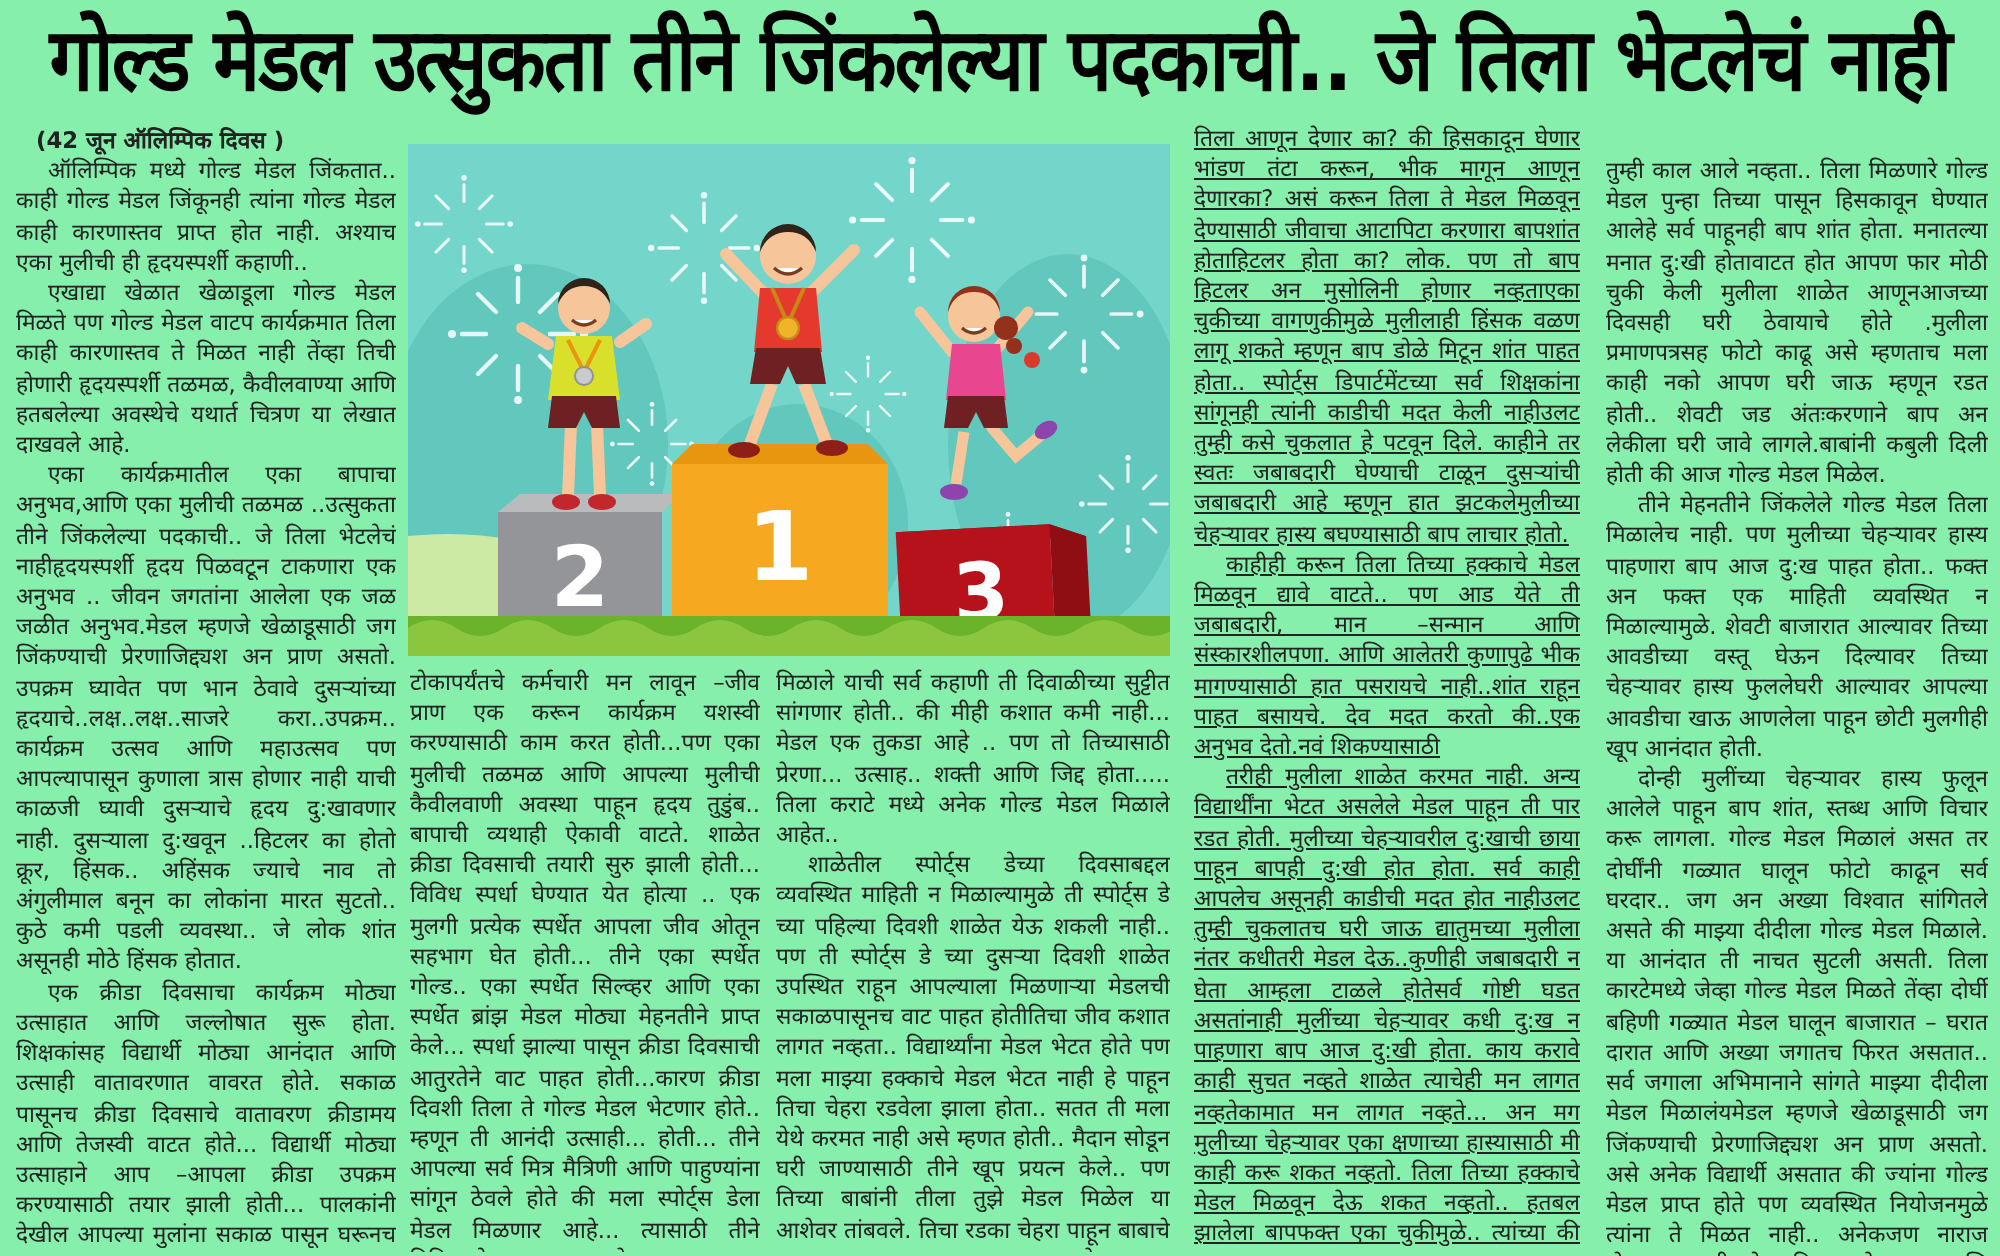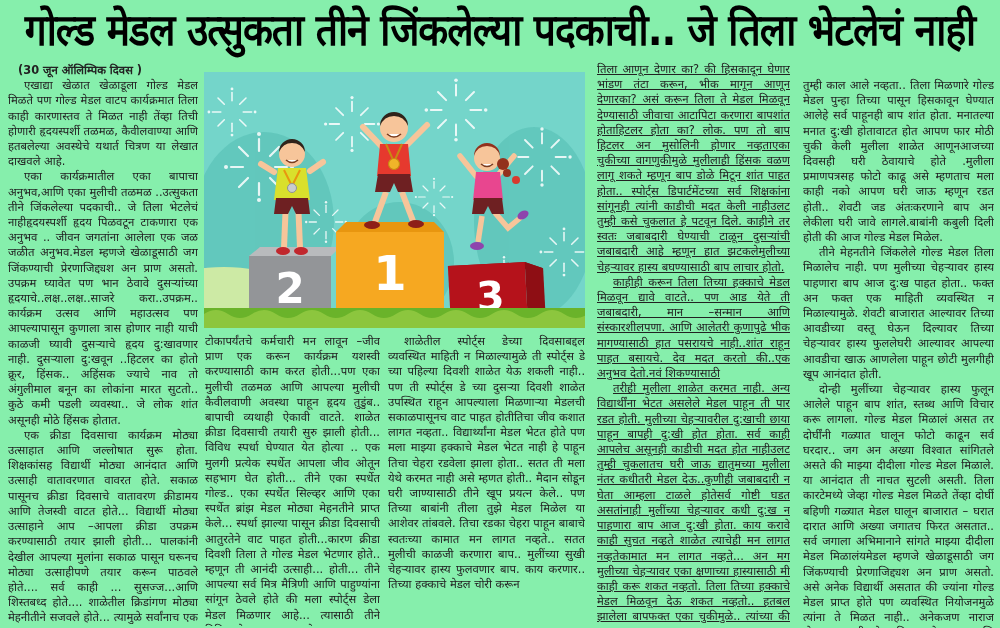--- a/index.html
+++ b/index.html
@@ -27,21 +27,22 @@
   .illus{position:absolute;left:204px;top:72px;width:381px;height:256px;}
 </style>
 </head>
 <body>
 
 <div class="page">
 
   <div class="headline">गोल्ड मेडल उत्सुकता तीने जिंकलेल्या पदकाची.. जे तिला भेटलेचं नाही</div>
 
   <div class="col" id="col1">
-    <p class="noindent dateline">(30 जून ऑलिम्पिक दिवस )</p>
+    <p class="noindent dateline">(42 जून ऑलिम्पिक दिवस )</p>
+    <p>ऑलिम्पिक मध्ये गोल्ड मेडल जिंकतात.. काही गोल्ड मेडल जिंकूनही त्यांना गोल्ड मेडल काही कारणास्तव प्राप्त होत नाही. अश्याच एका मुलीची ही हृदयस्पर्शी कहाणी..</p>
     <p>एखाद्या खेळात खेळाडूला गोल्ड मेडल मिळते पण गोल्ड मेडल वाटप कार्यक्रमात तिला काही कारणास्तव ते मिळत नाही तेंव्हा तिची होणारी हृदयस्पर्शी तळमळ, कैवीलवाण्या आणि हतबलेल्या अवस्थेचे यथार्त चित्रण या लेखात दाखवले आहे.</p>
     <p>एका कार्यक्रमातील एका बापाचा अनुभव,आणि एका मुलीची तळमळ ..उत्सुकता तीने जिंकलेल्या पदकाची.. जे तिला भेटलेचं नाहीहृदयस्पर्शी हृदय पिळवटून टाकणारा एक अनुभव .. जीवन जगतांना आलेला एक जळ जळीत अनुभव.मेडल म्हणजे खेळाडूसाठी जग जिंकण्याची प्रेरणाजिद्द्यश अन प्राण असतो. उपक्रम घ्यावेत पण भान ठेवावे दुसऱ्यांच्या हृदयाचे..लक्ष..लक्ष..साजरे करा..उपक्रम.. कार्यक्रम उत्सव आणि महाउत्सव पण आपल्यापासून कुणाला त्रास होणार नाही याची काळजी घ्यावी दुसऱ्याचे हृदय दु:खावणार नाही. दुसऱ्याला दु:खवून ..हिटलर का होतो क्रूर, हिंसक.. अहिंसक ज्याचे नाव तो अंगुलीमाल बनून का लोकांना मारत सुटतो.. कुठे कमी पडली व्यवस्था.. जे लोक शांत असूनही मोठे हिंसक होतात.</p>
     <p>एक क्रीडा दिवसाचा कार्यक्रम मोठ्या उत्साहात आणि जल्लोषात सुरू होता. शिक्षकांसह विद्यार्थी मोठ्या आनंदात आणि उत्साही वातावरणात वावरत होते. सकाळ पासूनच क्रीडा दिवसाचे वातावरण क्रीडामय आणि तेजस्वी वाटत होते... विद्यार्थी मोठ्या उत्साहाने आप –आपला क्रीडा उपक्रम करण्यासाठी तयार झाली होती... पालकांनी देखील आपल्या मुलांना सकाळ पासून घरूनच मोठ्या उत्साहीपणे तयार करून पाठवले होते.... सर्व काही ... सुसज्ज...आणि शिस्तबध्द होते.... शाळेतील क्रिडांगण मोठ्या मेहनीतीने सजवले होते... त्यामुळे सर्वांनाच एक उत्साही आणि ऊर्जेची प्रेरणा मिळून सर्व दैवीशक्ती संचारल्या सारखे काम करत होते.</p>
 
   </div>
 
   <svg class="illus" viewBox="0 0 381 256" aria-hidden="true">
     <defs>
       <g id="fw" stroke="#ffffff" stroke-width="2.2" stroke-linecap="round" opacity="0.85">
         <line x1="0" y1="-16" x2="0" y2="-28"></line>
@@ -153,20 +154,21 @@
       <path d="M0,242 q12,-8 24,0 t24,0 t24,0 t24,0 t24,0 t24,0 t24,0 t24,0 t24,0 t24,0 t24,0 t24,0 t24,0 t24,0 t24,0 t24,0 V256 H0 z" fill="#8cc63e"></path>
     </g>
   </svg>
 
   <div class="col" id="col2">
     <p class="noindent">टोकापर्यंतचे कर्मचारी मन लावून –जीव प्राण एक करून कार्यक्रम यशस्वी करण्यासाठी काम करत होती...पण एका मुलीची तळमळ आणि आपल्या मुलीची कैवीलवाणी अवस्था पाहून हृदय तुडुंब.. बापाची व्यथाही ऐकावी वाटते. शाळेत क्रीडा दिवसाची तयारी सुरु झाली होती... विविध स्पर्धा घेण्यात येत होत्या .. एक मुलगी प्रत्येक स्पर्धेत आपला जीव ओतून सहभाग घेत होती... तीने एका स्पर्धेत गोल्ड.. एका स्पर्धेत सिल्व्हर आणि एका स्पर्धेत ब्रांझ मेडल मोठ्या मेहनतीने प्राप्त केले... स्पर्धा झाल्या पासून क्रीडा दिवसाची आतुरतेने वाट पाहत होती...कारण क्रीडा दिवशी तिला ते गोल्ड मेडल भेटणार होते.. म्हणून ती आनंदी उत्साही... होती... तीने आपल्या सर्व मित्र मैत्रिणी आणि पाहुण्यांना सांगून ठेवले होते की मला स्पोर्ट्स डेला मेडल मिळणार आहे... त्यासाठी तीने विविध योजना आखल्या होत्या.</p>
 
   </div>
 
   <div class="col" id="col3">
+    <p class="noindent">मिळाले याची सर्व कहाणी ती दिवाळीच्या सुट्टीत सांगणार होती.. की मीही कशात कमी नाही... मेडल एक तुकडा आहे .. पण तो तिच्यासाठी प्रेरणा... उत्साह.. शक्ती आणि जिद्द होता..... तिला कराटे मध्ये अनेक गोल्ड मेडल मिळाले आहेत..</p>
     <p>शाळेतील स्पोर्ट्स डेच्या दिवसाबद्दल व्यवस्थित माहिती न मिळाल्यामुळे ती स्पोर्ट्स डे च्या पहिल्या दिवशी शाळेत येऊ शकली नाही.. पण ती स्पोर्ट्स डे च्या दुसऱ्या दिवशी शाळेत उपस्थित राहून आपल्याला मिळणाऱ्या मेडलची सकाळपासूनच वाट पाहत होतीतिचा जीव कशात लागत नव्हता.. विद्यार्थ्यांना मेडल भेटत होते पण मला माझ्या हक्काचे मेडल भेटत नाही हे पाहून तिचा चेहरा रडवेला झाला होता.. सतत ती मला येथे करमत नाही असे म्हणत होती.. मैदान सोडून घरी जाण्यासाठी तीने खूप प्रयत्न केले.. पण तिच्या बाबांनी तीला तुझे मेडल मिळेल या आशेवर तांबवले. तिचा रडका चेहरा पाहून बाबाचे स्वतःच्या कामात मन लागत नव्हते.. सतत मुलीची काळजी करणारा बाप.. मुलींच्या सुखी चेहऱ्यावर हास्य फुलवणार बाप. काय करणार.. तिच्या हक्काचे मेडल चोरी करून</p>
   </div>
 
   <div class="col" id="col4">
     <p class="noindent">तिला आणून देणार का? की हिसकादून घेणार भांडण तंटा करून, भीक मागून आणून देणारका? असं करून तिला ते मेडल मिळवून देण्यासाठी जीवाचा आटापिटा करणारा बापशांत होताहिटलर होता का? लोक. पण तो बाप हिटलर अन मुसोलिनी होणार नव्हताएका चुकीच्या वागणुकीमुळे मुलीलाही हिंसक वळण लागू शकते म्हणून बाप डोळे मिटून शांत पाहत होता.. स्पोर्ट्स डिपार्टमेंटच्या सर्व शिक्षकांना सांगूनही त्यांनी काडीची मदत केली नाहीउलट तुम्ही कसे चुकलात हे पटवून दिले. काहीने तर स्वतः जबाबदारी घेण्याची टाळून दुसऱ्यांची जबाबदारी आहे म्हणून हात झटकलेमुलीच्या चेहऱ्यावर हास्य बघण्यासाठी बाप लाचार होतो.</p>
     <p>काहीही करून तिला तिच्या हक्काचे मेडल मिळवून द्यावे वाटते.. पण आड येते ती जबाबदारी, मान –सन्मान आणि संस्कारशीलपणा. आणि आलेतरी कुणापुढे भीक मागण्यासाठी हात पसरायचे नाही..शांत राहून पाहत बसायचे. देव मदत करतो की..एक अनुभव देतो.नवं शिकण्यासाठी</p>
     <p>तरीही मुलीला शाळेत करमत नाही. अन्य विद्यार्थींना भेटत असलेले मेडल पाहून ती पार रडत होती. मुलीच्या चेहऱ्यावरील दु:खाची छाया पाहून बापही दु:खी होत होता. सर्व काही आपलेच असूनही काडीची मदत होत नाहीउलट तुम्ही चुकलातच घरी जाऊ द्यातुमच्या मुलीला नंतर कधीतरी मेडल देऊ..कुणीही जबाबदारी न घेता आम्हला टाळले होतेसर्व गोष्टी घडत असतांनाही मुलींच्या चेहऱ्यावर कधी दु:ख न पाहणारा बाप आज दु:खी होता. काय करावे काही सुचत नव्हते शाळेत त्याचेही मन लागत नव्हतेकामात मन लागत नव्हते... अन मग मुलीच्या चेहऱ्यावर एका क्षणाच्या हास्यासाठी मी काही करू शकत नव्हतो. तिला तिच्या हक्काचे मेडल मिळवून देऊ शकत नव्हतो.. हतबल झालेला बापफक्त एका चुकीमुळे.. त्यांच्या की अन्य कुणाच्या माहिती व्यवस्थित न मिळाल्यामुळे स्पोर्ट्स डेच्या पहिल्या दिवशी हजर न राहिल्यामुळे.. तरीही बाप आणि मुलगी जिद्द न सोडत कार्यक्रम पूर्ण होण्याची वाट पाहत राहिले. शवटी सन्माननीय शिक्षकांनी त्यांनी मुलीला प्रमाणपत्र देलेते प्रमाणपत्र घेऊन मेडलच्या रांगेत उभी होती पण कुणीतरी तिला पुन्हा तिथून हकलून दिलेएका चुकीमुळे की</p>
   </div>
 
   <div class="col" id="col5">

